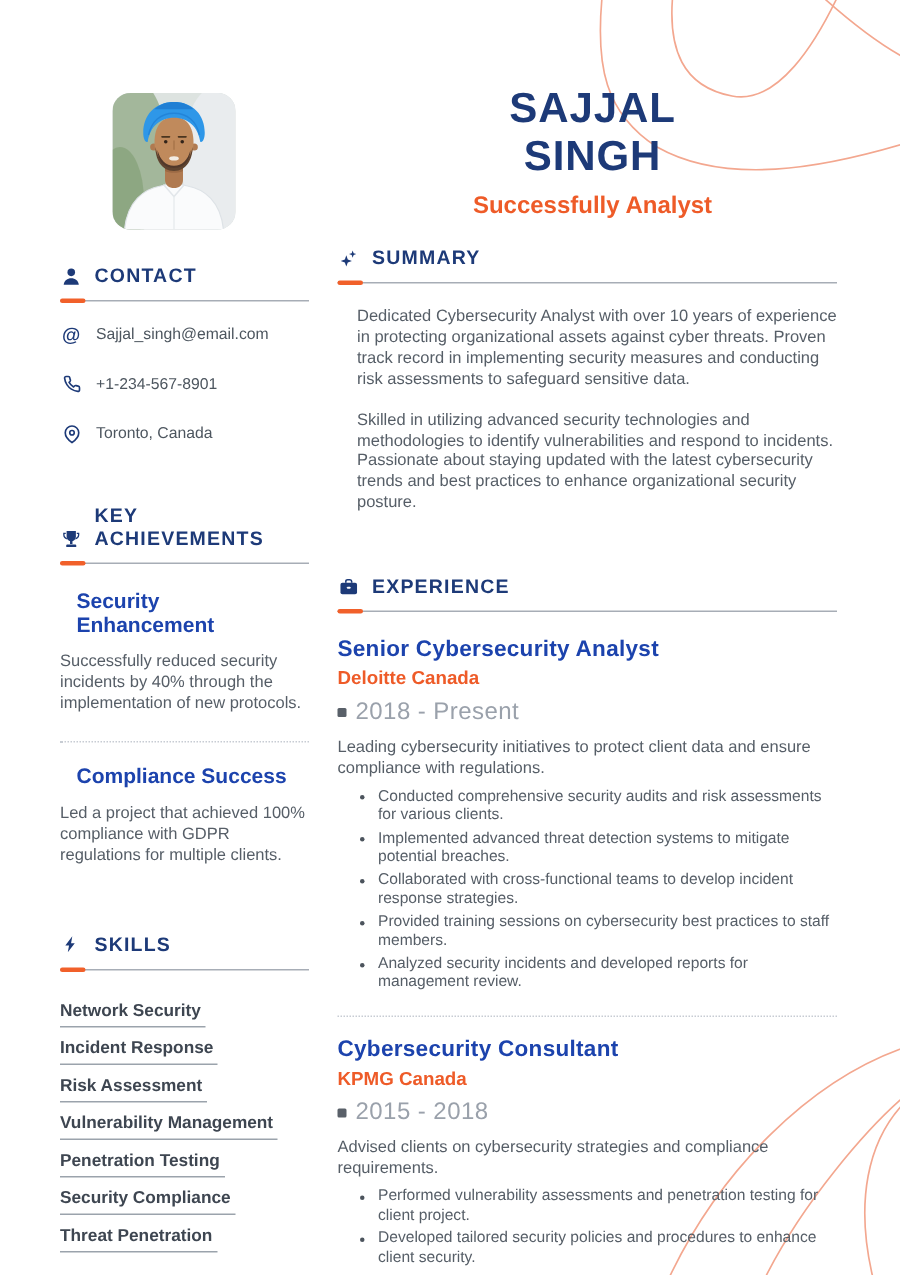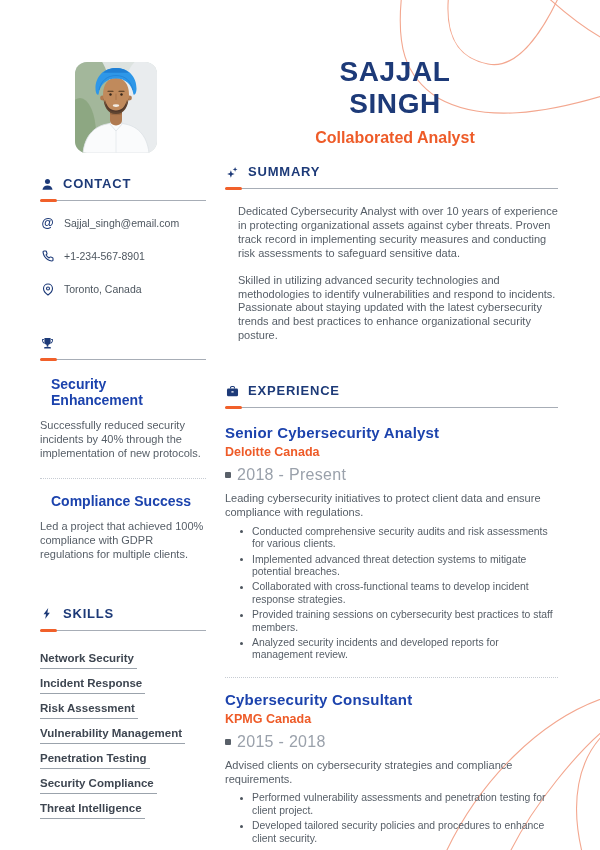--- a/index.html
+++ b/index.html
@@ -108,21 +108,21 @@
       <path d="M41 32 v5.5" stroke="#a9744a" stroke-width="1" stroke-linecap="round"></path>
       <path d="M41 6 C28 6 20.5 15 20.5 26.5 C20.5 30.5 22 33.5 23.5 32.5 C25 22.5 31.5 16.5 41 16.5 C50.5 16.5 57 22.5 58.5 32.5 C60 33.5 61.5 30.5 61.5 26.5 C61.5 15 54 6 41 6 Z" fill="#2e97e8"></path>
       <path d="M41 6 C35.5 6 31 7.8 28 10.8 L54 10.8 C51 7.8 46.5 6 41 6 Z" fill="#1f7fd4"></path>
       <path d="M24 28 C26 19 32 13.5 41 13.5 C50 13.5 56 19 58 28" fill="none" stroke="#1f7fd4" stroke-width="0.9" opacity="0.8"></path>
     </svg>
   </div>
 
   <div class="header-block">
     <div class="name-line">SAJJAL</div>
     <div class="name-line">SINGH</div>
-    <div class="role">Collaborated Analyst</div>
+    <div class="role">Successfully Analyst</div>
   </div>
 
   <aside class="sidebar">
 
     <section class="sb-contact">
       <div class="sec-head">
         <span class="hicon">
           <svg width="13" height="13" viewBox="0 0 16 16">
               <circle cx="8" cy="4.4" r="3.1" fill="#1d3a78"></circle>
               <path d="M1.8 14.6c.4-3.5 3-5.3 6.2-5.3s5.8 1.8 6.2 5.3z" fill="#1d3a78"></path>
@@ -165,20 +165,21 @@
       <div class="sec-head">
         <span class="hicon">
           <svg width="13" height="13" viewBox="0 0 16 16" fill="#1d3a78">
               <path d="M4.2 1.3h7.6v4.6a3.8 3.8 0 0 1-7.6 0z"></path>
               <path d="M3.5 2.6H1.4v2c0 2 1.5 3.4 3.4 3.7l-.6-1.5C3 6.4 2.5 5.6 2.5 4.6v-.9h1z"></path>
               <path d="M12.5 2.6h2.1v2c0 2-1.5 3.4-3.4 3.7l.6-1.5c1.2-.4 1.7-1.2 1.7-2.2v-.9h-1z"></path>
               <rect x="7" y="9.3" width="2" height="2.6"></rect>
               <path d="M4.6 12.4h6.8c.4 0 .7.3.7.7v1.2H3.9v-1.2c0-.4.3-.7.7-.7z"></path>
             </svg>
         </span>
+        <span>KEY ACHIEVEMENTS</span>
       </div>
       <div class="sec-rule">
           <span class="rule-line"></span>
           <span class="rule-accent"></span>
         </div>
 
       <div class="ach">
         <h3>Security Enhancement</h3>
         <p>Successfully reduced security incidents by 40% through the implementation of new protocols.</p>
       </div>
@@ -202,21 +203,21 @@
           <span class="rule-line"></span>
           <span class="rule-accent"></span>
         </div>
       <ul class="skills">
         <li><span class="skill">Network Security</span></li>
         <li><span class="skill">Incident Response</span></li>
         <li><span class="skill">Risk Assessment</span></li>
         <li><span class="skill">Vulnerability Management</span></li>
         <li><span class="skill">Penetration Testing</span></li>
         <li><span class="skill">Security Compliance</span></li>
-        <li><span class="skill">Threat Intelligence</span></li>
+        <li><span class="skill">Threat Penetration</span></li>
       </ul>
     </section>
   </aside>
 
   <main class="main">
 
     <section>
       <div class="sec-head">
         <span class="hicon">
           <svg width="13" height="13" viewBox="0 0 16 16" fill="#1d3a78">

